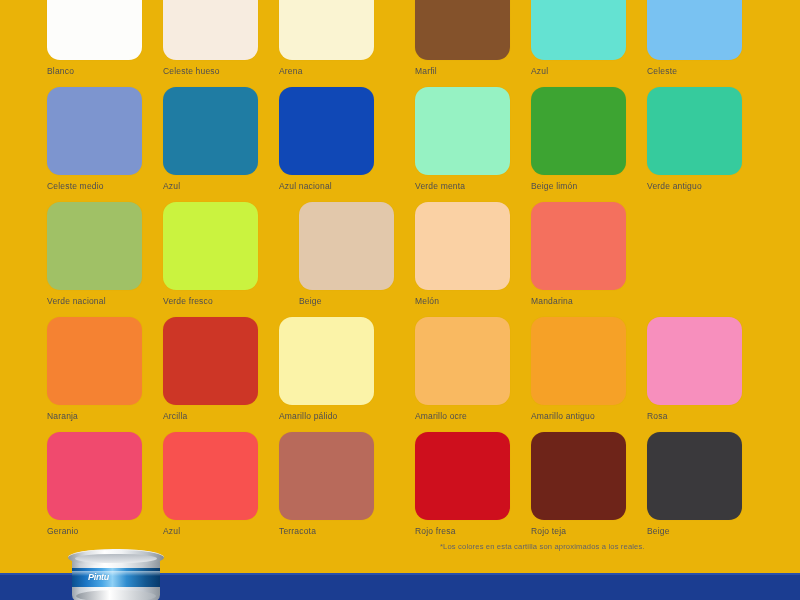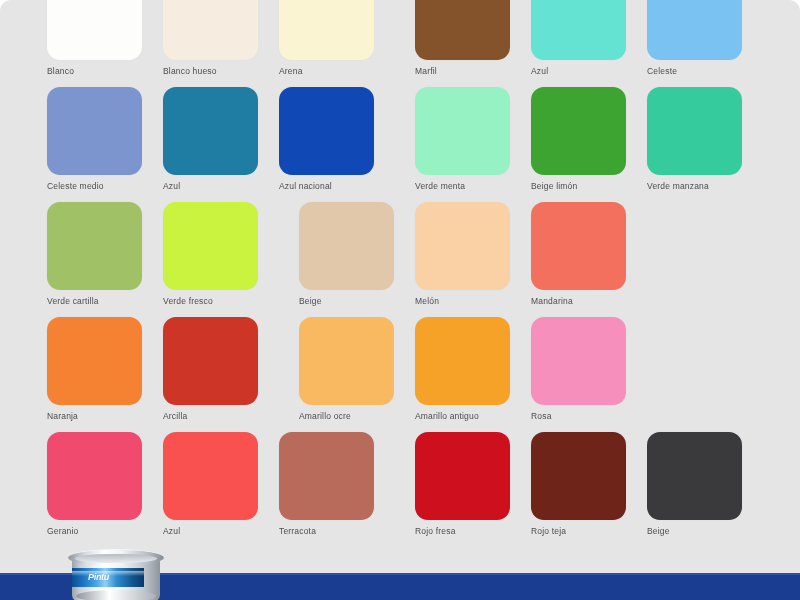--- a/index.html
+++ b/index.html
@@ -13,22 +13,21 @@
     height: 600px;
     overflow: hidden;
     font-family: "Liberation Sans", sans-serif;
     position: relative;
     background: #ffffff;
   }
 
   #chart-root {
     position: absolute;
     inset: 0;
-    background: #e5e5e5;
-    border-radius: 11px;
+    background: #eab308;
   }
 
   
   .grid-wrap {
     position: absolute;
     left: 0;
     top: -28px;          
     width: 800px;
   }
 
@@ -137,21 +136,21 @@
     top: 4px;
     width: 82px;
     height: 9px;
     border-radius: 41px / 5px;
     background: linear-gradient(180deg, #b6bcc3, #e9ebee);
   }
   .can-label {
     position: absolute;
     left: 4px;
     top: 22px;
-    width: 72px;
+    width: 88px;
     height: 19px;
     background: linear-gradient(90deg,
        #0b4f8f 0%, #1c76c4 16%, #4aa7e6 34%,
        #8fd0f5 46%, #2f8ccf 62%, #12568f 84%, #07396b 100%);
   }
   .can-label-gloss {
     position: absolute;
     left: 0;
     top: 3px;
     width: 100%;
@@ -187,21 +186,21 @@
 
   <div class="grid-wrap" id="grid">
       <div class="swatch-row">
         <div class="group group-left">
           <div class="cell">
             <div class="chip" style="background: rgb(253, 253, 251);"></div>
             <div class="chip-label">Blanco</div>
           </div>
           <div class="cell">
             <div class="chip" style="background: rgb(247, 236, 224);"></div>
-            <div class="chip-label">Blanco hueso</div>
+            <div class="chip-label">Celeste hueso</div>
           </div>
           <div class="cell">
             <div class="chip" style="background: rgb(250, 244, 210);"></div>
             <div class="chip-label">Arena</div>
           </div>
         </div>
         <div class="group group-right">
           <div class="cell">
             <div class="chip" style="background: rgb(132, 82, 43);"></div>
             <div class="chip-label">Marfil</div>
@@ -235,29 +234,29 @@
           <div class="cell">
             <div class="chip" style="background: rgb(150, 242, 195);"></div>
             <div class="chip-label">Verde menta</div>
           </div>
           <div class="cell">
             <div class="chip" style="background: rgb(61, 164, 50);"></div>
             <div class="chip-label">Beige limón</div>
           </div>
           <div class="cell">
             <div class="chip" style="background: rgb(54, 203, 157);"></div>
-            <div class="chip-label">Verde manzana</div>
+            <div class="chip-label">Verde antiguo</div>
           </div>
         </div>
       </div>
       <div class="swatch-row">
         <div class="group group-left">
           <div class="cell">
             <div class="chip" style="background: rgb(160, 193, 102);"></div>
-            <div class="chip-label">Verde cartilla</div>
+            <div class="chip-label">Verde nacional</div>
           </div>
           <div class="cell">
             <div class="chip" style="background: rgb(202, 243, 63);"></div>
             <div class="chip-label">Verde fresco</div>
           </div>
         </div>
         <div class="group group-right">
           <div class="cell">
             <div class="chip" style="background: rgb(226, 200, 171);"></div>
             <div class="chip-label">Beige</div>
@@ -275,20 +274,24 @@
       <div class="swatch-row">
         <div class="group group-left">
           <div class="cell">
             <div class="chip" style="background: rgb(245, 130, 50);"></div>
             <div class="chip-label">Naranja</div>
           </div>
           <div class="cell">
             <div class="chip" style="background: rgb(205, 54, 38);"></div>
             <div class="chip-label">Arcilla</div>
           </div>
+          <div class="cell">
+            <div class="chip" style="background: rgb(251, 243, 168);"></div>
+            <div class="chip-label">Amarillo pálido</div>
+          </div>
         </div>
         <div class="group group-right">
           <div class="cell">
             <div class="chip" style="background: rgb(249, 185, 97);"></div>
             <div class="chip-label">Amarillo ocre</div>
           </div>
           <div class="cell">
             <div class="chip" style="background: rgb(246, 161, 39);"></div>
             <div class="chip-label">Amarillo antiguo</div>
           </div>
@@ -323,20 +326,21 @@
             <div class="chip-label">Rojo teja</div>
           </div>
           <div class="cell">
             <div class="chip" style="background: rgb(58, 57, 60);"></div>
             <div class="chip-label">Beige</div>
           </div>
         </div>
       </div>
     </div>
 
+  <div class="footnote">*Los colores en esta cartilla son aproximados a los reales.</div>
 
   <div class="bottom-band">
     <div class="bottom-band-hi"></div>
   </div>
 
   <div class="paint-can">
     <div class="can-body"></div>
     <div class="can-label">
       <div class="can-label-gloss"></div>
       <div class="can-label-text">Pintu</div>

